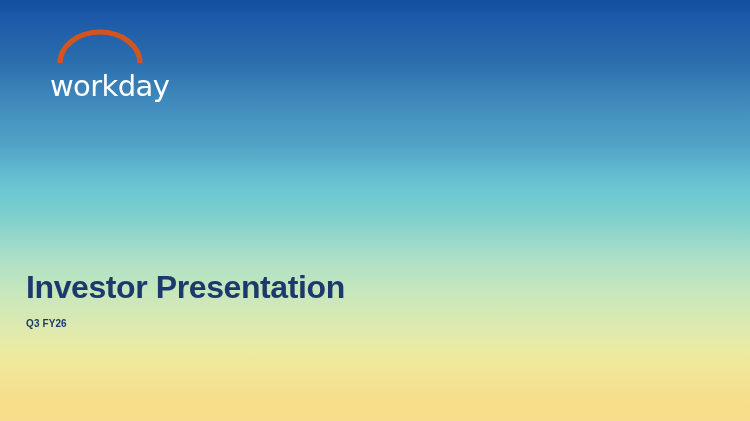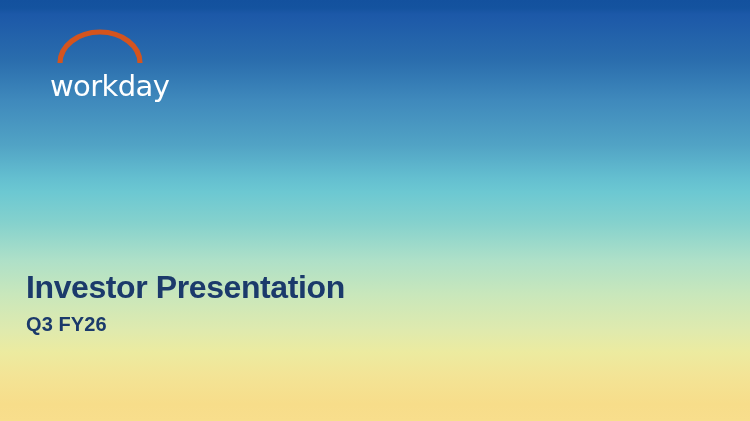--- a/index.html
+++ b/index.html
@@ -82,21 +82,21 @@
     font-size: 32px;
     font-weight: bold;
     letter-spacing: -0.4px;
     line-height: 38px;
     color: #1b3a6b;
     white-space: nowrap;
   }
 
   .slide-subtitle {
     margin: 9px 0 0 0;
-    font-size: 20px;
+    font-size: 10px;
     font-weight: bold;
     letter-spacing: 0.1px;
     line-height: 18px;
     color: #1b3a6b;
     white-space: nowrap;
   }
 </style>
 </head>
 <body>
 

